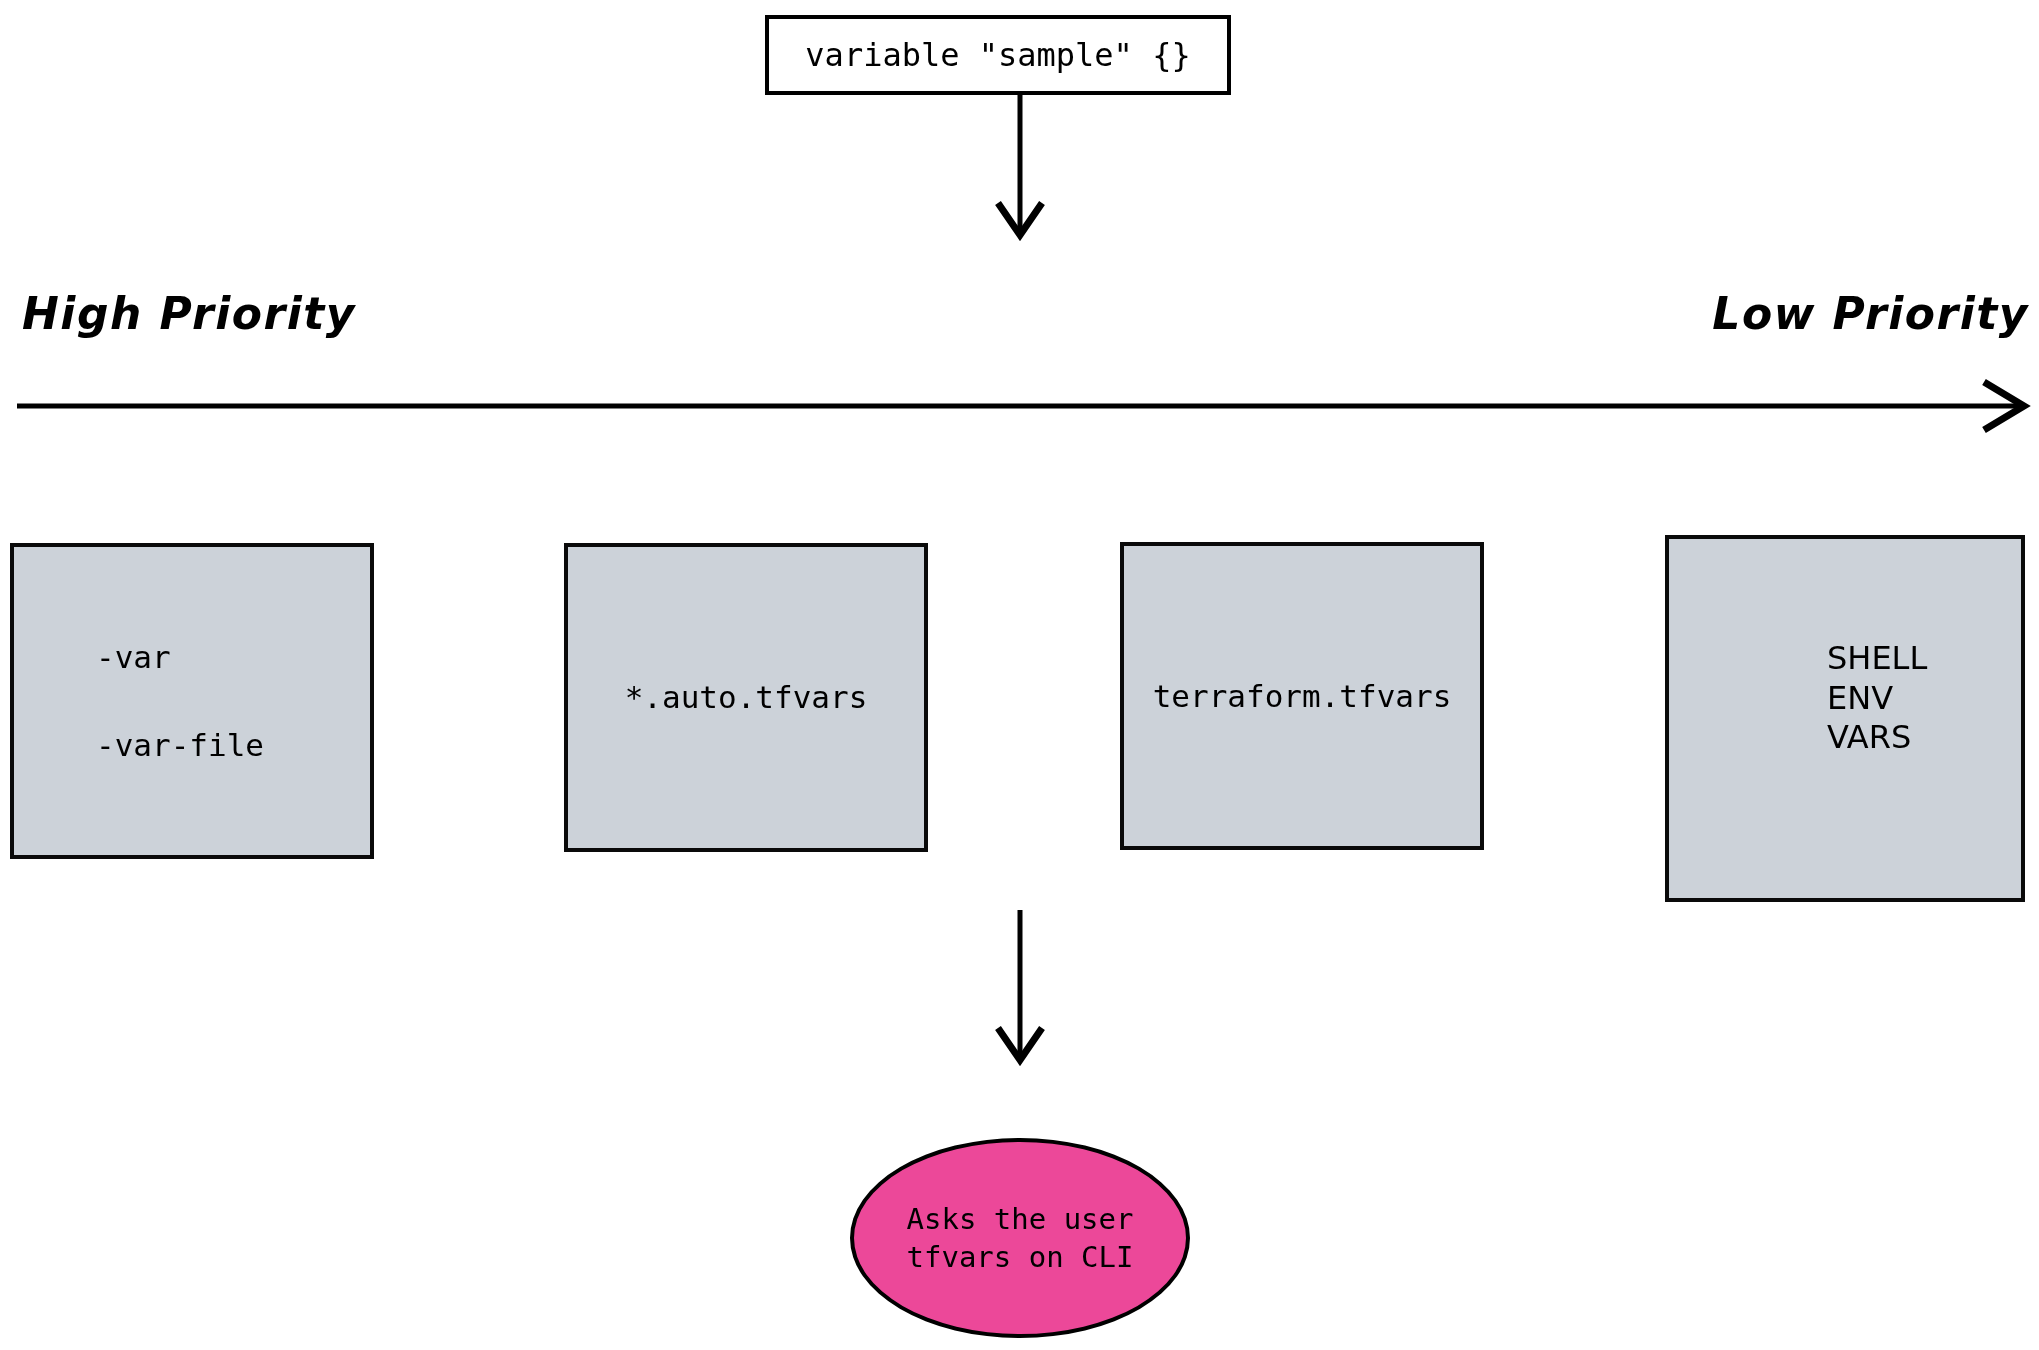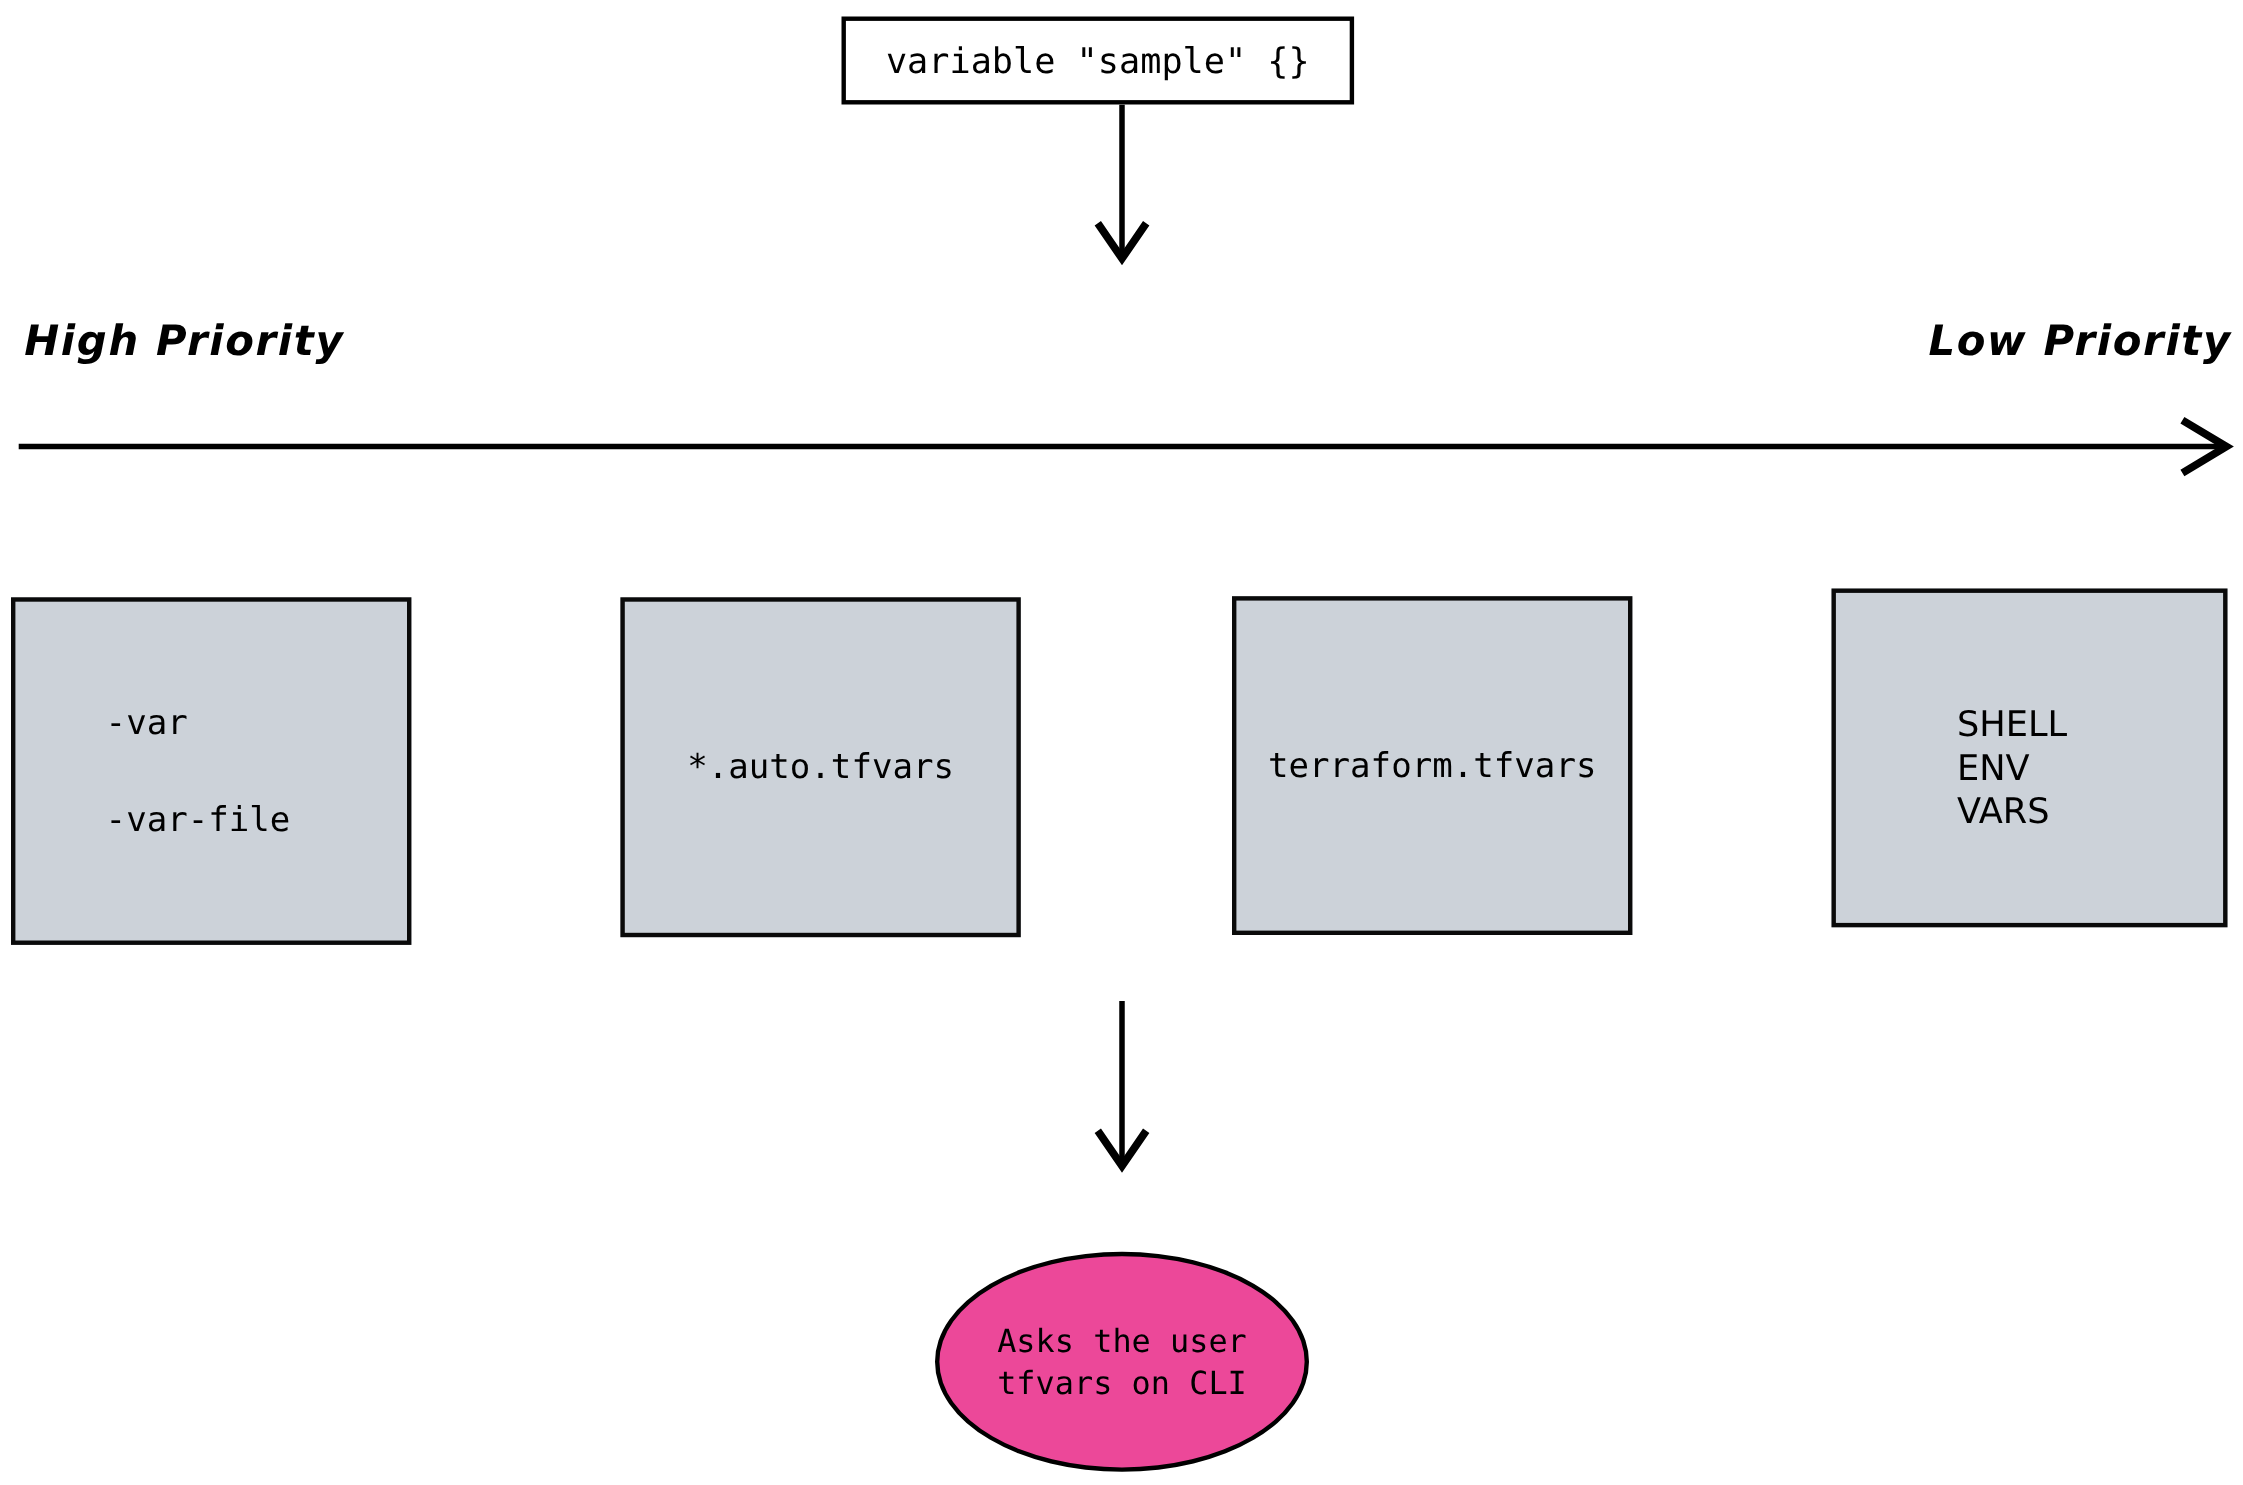--- a/index.html
+++ b/index.html
@@ -36,21 +36,21 @@
     font-size: 32px;
     color: #000000;
     white-space: pre;
     letter-spacing: 0px;
   }
 
   
   .priority-label {
     position: absolute;
     font-family: "DejaVu Sans", sans-serif;
-    font-size: 38px;
+    font-size: 44px;
     font-weight: 700;
     font-style: italic;
     color: #000000;
     white-space: pre;
     letter-spacing: 1.5px;
   }
   .priority-label.high { left: 22px; top: 288px; }
   .priority-label.low  { right: 10px; top: 288px; }
 
   
@@ -115,21 +115,21 @@
   #box-terraform-tfvars {
     left: 1120px; top: 542px; width: 364px; height: 308px;
   }
   #box-terraform-tfvars .src-box-body {
     justify-content: center;
     align-items: center;
   }
 
   
   #box-shell-env-vars {
-    left: 1665px; top: 535px; width: 360px; height: 308px;
+    left: 1665px; top: 535px; width: 360px; height: 367px; padding-left: 48px;
   }
   #box-shell-env-vars .src-box-body {
     justify-content: flex-start;
     align-items: flex-start;
     padding-left: 110px;
     padding-top: 100px;
     gap: 0px;
   }
   #box-shell-env-vars .src-line {
     font-family: "DejaVu Sans", "Liberation Sans", sans-serif;

